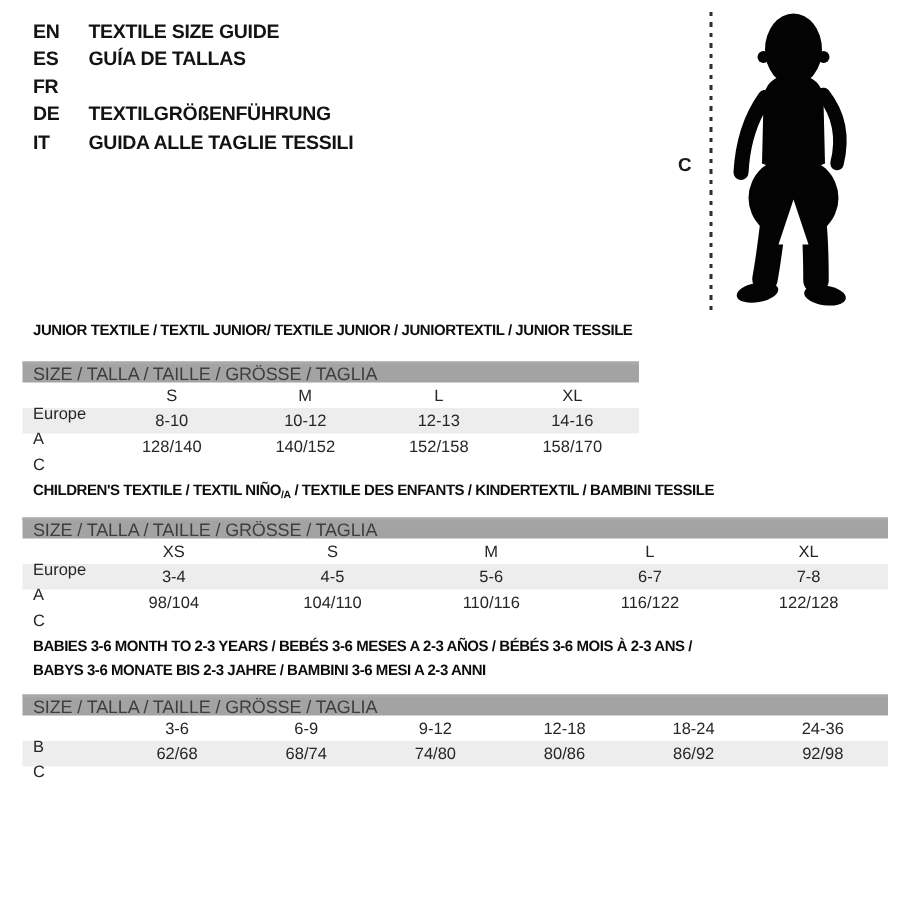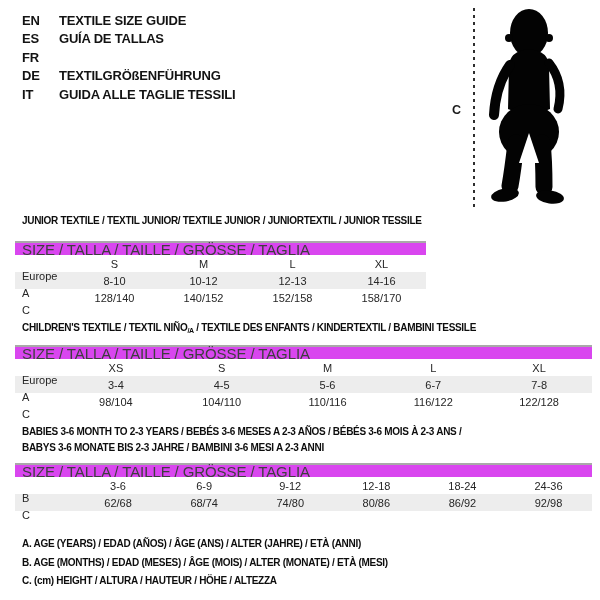--- a/index.html
+++ b/index.html
@@ -23,22 +23,22 @@
   #t1-title{top:215px;}
   #t2-title{top:322px;}
   #t3-title-1{top:426px;text-align:right;}
   #t3-title-2{top:442px;}
   .title-sub{font-size:7px;vertical-align:-2px;letter-spacing:-0.3px;}
   
   .stable{position:absolute;left:15px;}
   #t1{top:241px;width:411px;}
   #t2{top:345px;width:577px;}
   #t3{top:463px;width:577px;}
-  .hdr{height:14px;box-sizing:border-box;background:#d946ef;border-top:2px solid #a9a9a9;
-    display:flex;align-items:center;padding-left:7px;font-size:15px;color:#3e3e3e;
+  .hdr{height:14px;box-sizing:border-box;background:#a3a3a3;border-top:2px solid #a9a9a9;
+    display:flex;align-items:center;padding-left:7px;font-size:12px;color:#3e3e3e;
     letter-spacing:-0.1px;white-space:nowrap;}
   .trow{display:flex;height:17px;align-items:center;font-size:11px;color:#262626;}
   .stable .trow:nth-child(3){background:#ededed;}
   .cell{text-align:center;box-sizing:border-box;white-space:nowrap;}
   .t1col{width:89px;} .t2col{width:105.8px;} .t3col{width:86.1px;}
   .c0{text-align:left;padding-left:7px;margin-top:24px;}
   .t1lab{width:55px;} .t2lab{width:48px;} .t3lab{width:60px;}
   
   .footnotes{position:absolute;left:22px;top:535px;font-weight:bold;font-size:10px;
     letter-spacing:-0.3px;line-height:18.5px;color:#0d0d0d;white-space:nowrap;}
@@ -163,19 +163,14 @@
       <div class="cell c0 t3lab">C</div>
       <div class="cell t3col">62/68</div>
       <div class="cell t3col">68/74</div>
       <div class="cell t3col">74/80</div>
       <div class="cell t3col">80/86</div>
       <div class="cell t3col">86/92</div>
       <div class="cell t3col">92/98</div>
     </div>
   </div>
 
-  <div class="footnotes">
-    <div>A. AGE (YEARS) / EDAD (AÑOS) / ÂGE (ANS) / ALTER (JAHRE) / ETÀ (ANNI)</div>
-    <div>B. AGE (MONTHS) / EDAD (MESES) / ÂGE (MOIS) / ALTER (MONATE) / ETÀ (MESI)</div>
-    <div>C. (cm) HEIGHT / ALTURA / HAUTEUR / HÖHE / ALTEZZA</div>
-  </div>
 
 </div>
 
 </body></html>

